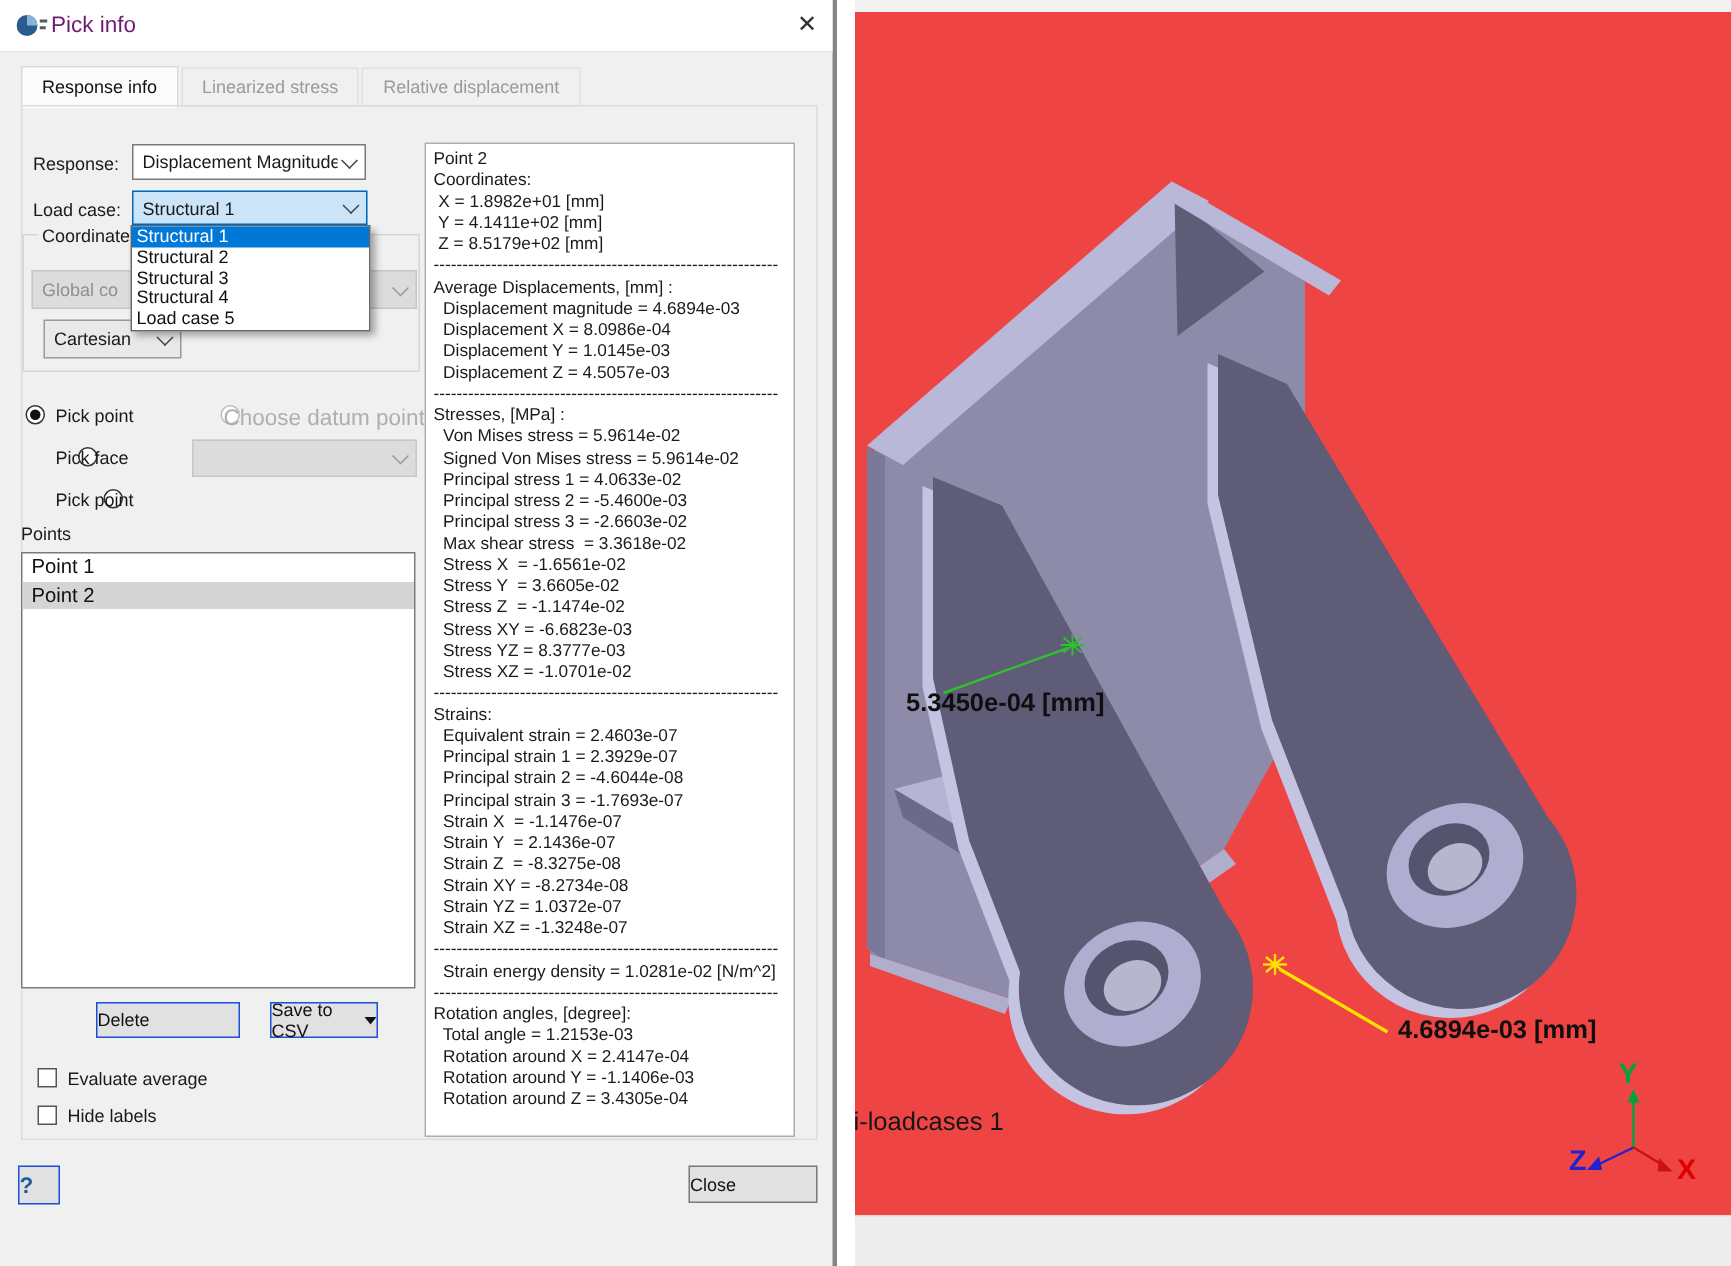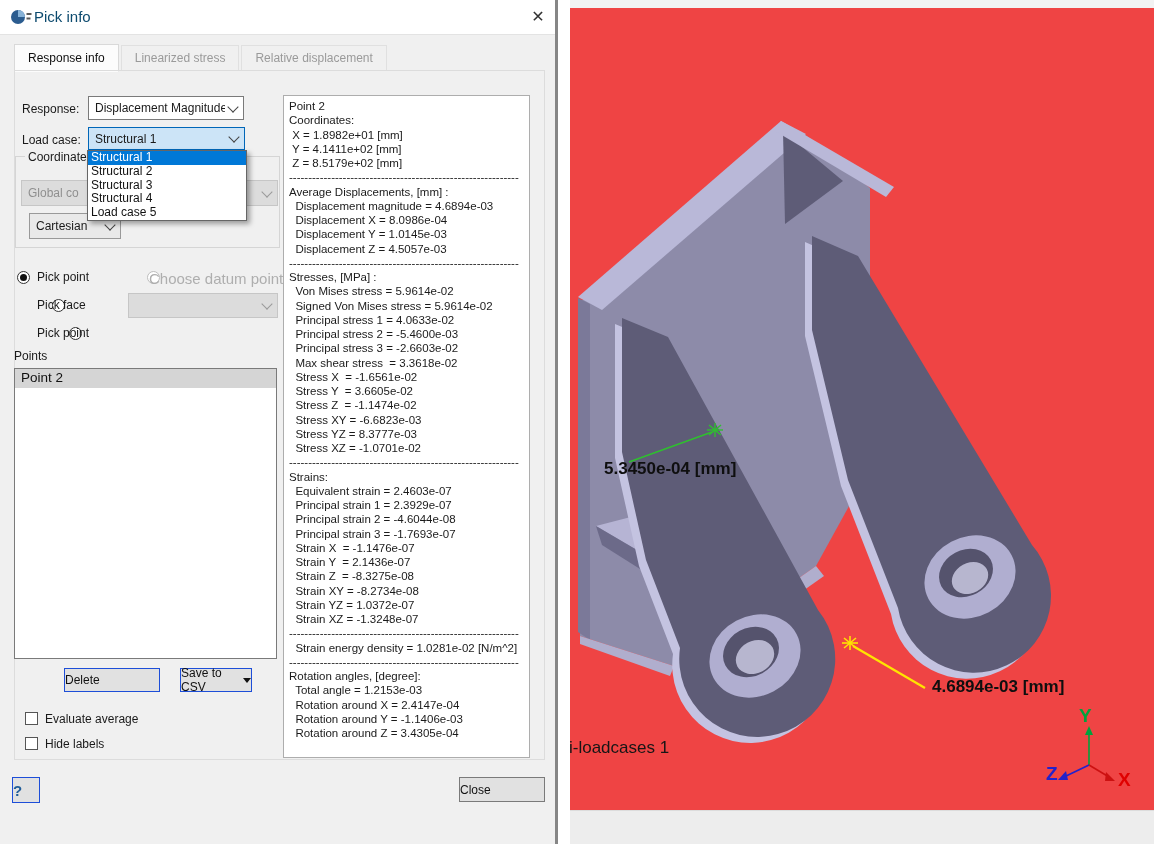--- a/index.html
+++ b/index.html
@@ -13,21 +13,21 @@
   #vp-bottom-strip{left:0;top:810px;width:596px;height:34px;background:#ededed;border-top:1px solid #dcdcdc;}
   #scene{left:0;top:0;width:596px;height:810px;}
   svg text{font-family:"Liberation Sans",sans-serif;}
   .ann-text{font-size:17px;font-weight:700;fill:#0f0f0f;}
   .caption-text{font-size:17px;font-weight:400;fill:#161616;}
   .axis-label{font-size:19px;font-weight:700;}
 
   
   #dialog{left:0;top:0;width:555px;height:844px;background:#f0f0f0;border-right:3px solid #868686;}
   #titlebar{left:0;top:0;width:555px;height:34px;background:#ffffff;border-bottom:1px solid #e3e3e3;}
-  #title-text{left:34px;top:8px;font-size:15px;color:#0c4a6e;}
+  #title-text{left:34px;top:8px;font-size:15px;color:#701a75;}
   #title-icon{left:11px;top:9px;width:21px;height:16px;}
   #close-btn{left:526px;top:5px;width:24px;height:24px;font-size:16px;color:#333;
              text-align:center;line-height:24px;cursor:pointer;}
 
   
   #tabstrip{left:14px;top:47px;width:530px;height:24px;display:flex;align-items:flex-end;}
   .tab{font-size:12px;padding:5px 13px 5px;border:1px solid #e0e0e0;background:#f0f0f0;
        color:#9a9a9a;margin-right:2px;white-space:nowrap;}
   .tab.active{background:#fcfcfc;border-color:#d9d9d9;border-bottom:1px solid #fcfcfc;
               color:#111;padding:6px 13px 6px;margin-bottom:-1px;}
@@ -231,20 +231,21 @@
     <span class="val"></span>
     <span class="chev"></span>
   </div>
 
   <span class="abs radio" style="left:17px;top:326px;"></span>
   <div class="abs lbl" style="left:37px;top:326px;">Pick point</div>
 
   
   <div class="abs lbl" style="left:14px;top:349px;">Points</div>
   <div id="points-list" class="abs">
+    <div class="list-item">Point 1</div>
     <div class="list-item selected">Point 2</div>
   </div>
 
   
   <div class="abs btn" style="left:64px;top:668px;width:96px;height:24px;">
     <span>Delete</span>
   </div>
   <div class="abs btn" style="left:180px;top:668px;width:72px;height:24px;">
     <span>Save to CSV</span>
     <span class="tri-down"></span>

